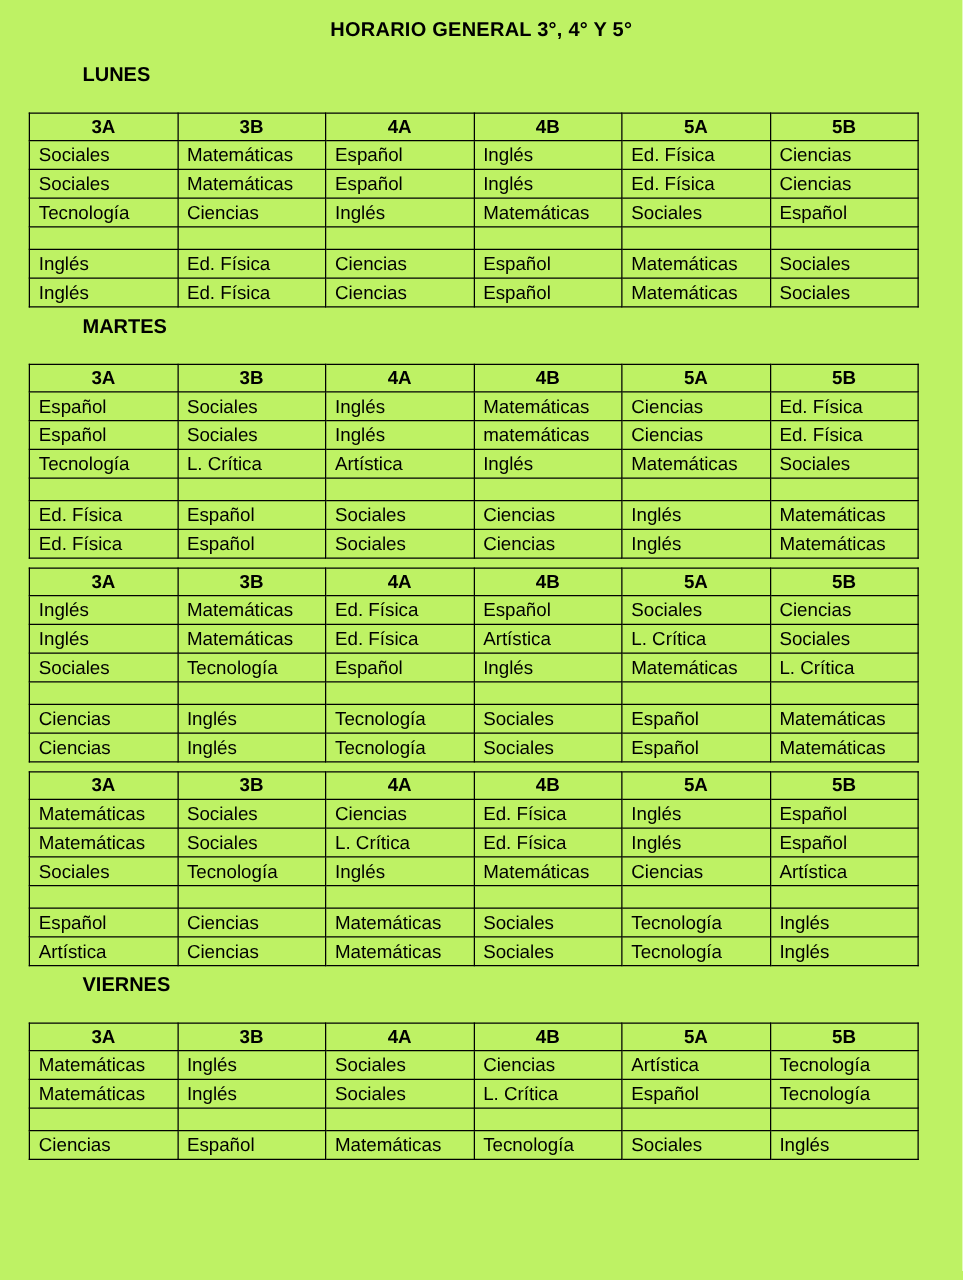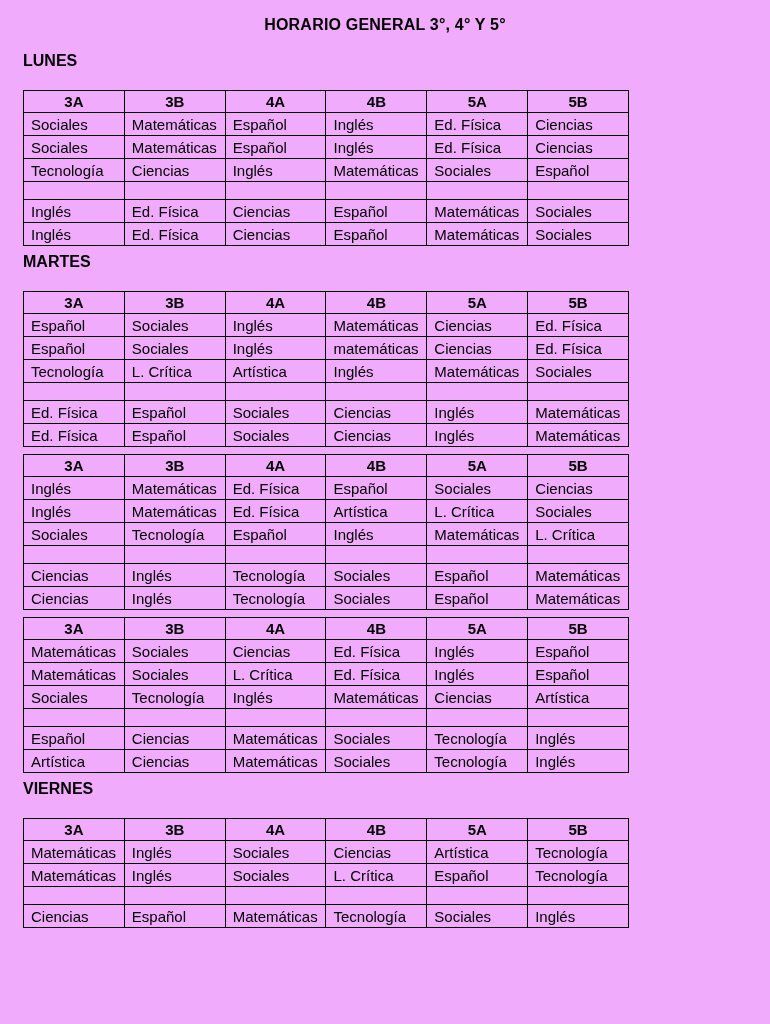--- a/index.html
+++ b/index.html
@@ -4,41 +4,42 @@
 <style>
   * { margin: 0; padding: 0; box-sizing: border-box; }
   html, body {
     background: #ffffff;
     font-family: "Liberation Sans", sans-serif;
     color: #000000;
   }
   .page {
     width: 770px;
     height: 1024px;
-    background: #f0abfc;
+    background: #bef264;
     overflow: hidden;
   }
   .title {
     font-size: 16px;
     font-weight: bold;
     text-align: center;
     padding-top: 16px;
     margin-bottom: 18px;
     letter-spacing: 0.2px;
   }
   .day-section {
     margin: 0 25px 7px 23px;
   }
   .day-label {
     font-size: 16px;
     font-weight: bold;
     margin-bottom: 20px;
+    margin-left: 43px;
   }
   table.schedule-table {
-    width: 606px;
+    width: 712px;
     border-collapse: collapse;
     table-layout: fixed;
   }
   table.schedule-table th,
   table.schedule-table td {
     border: 1px solid #000000;
     font-size: 15px;
     overflow: hidden;
     white-space: nowrap;
   }

